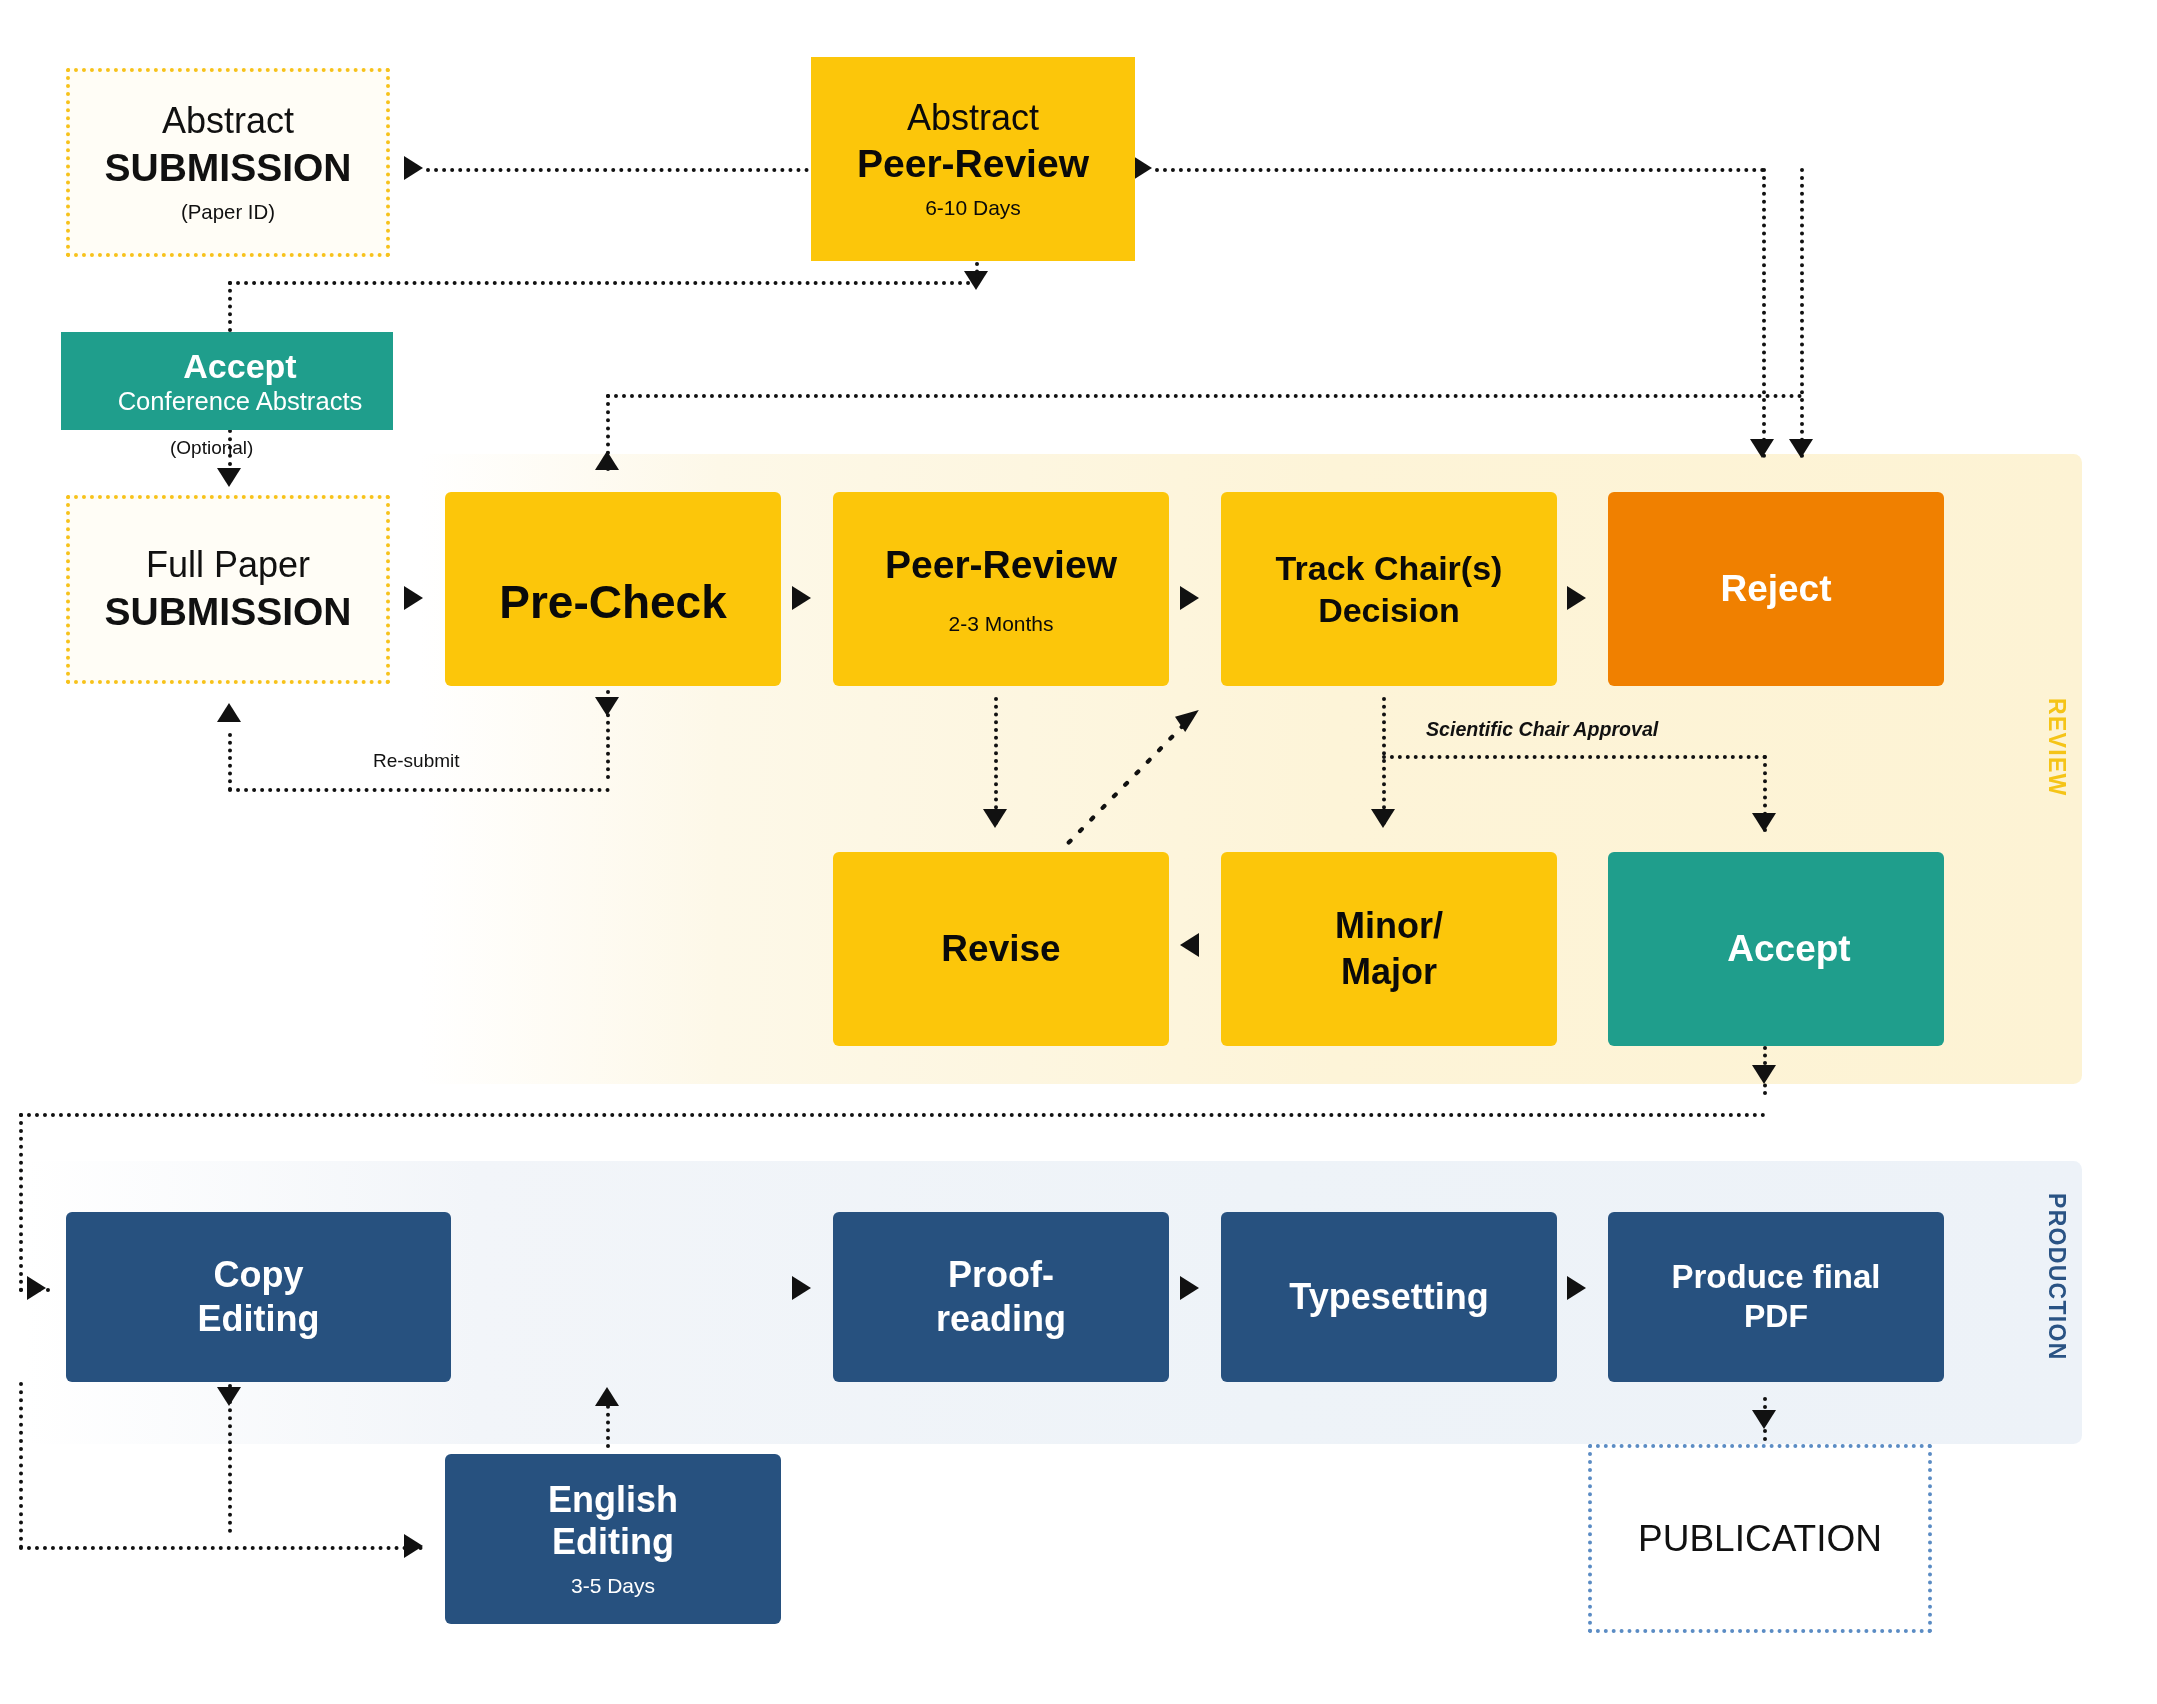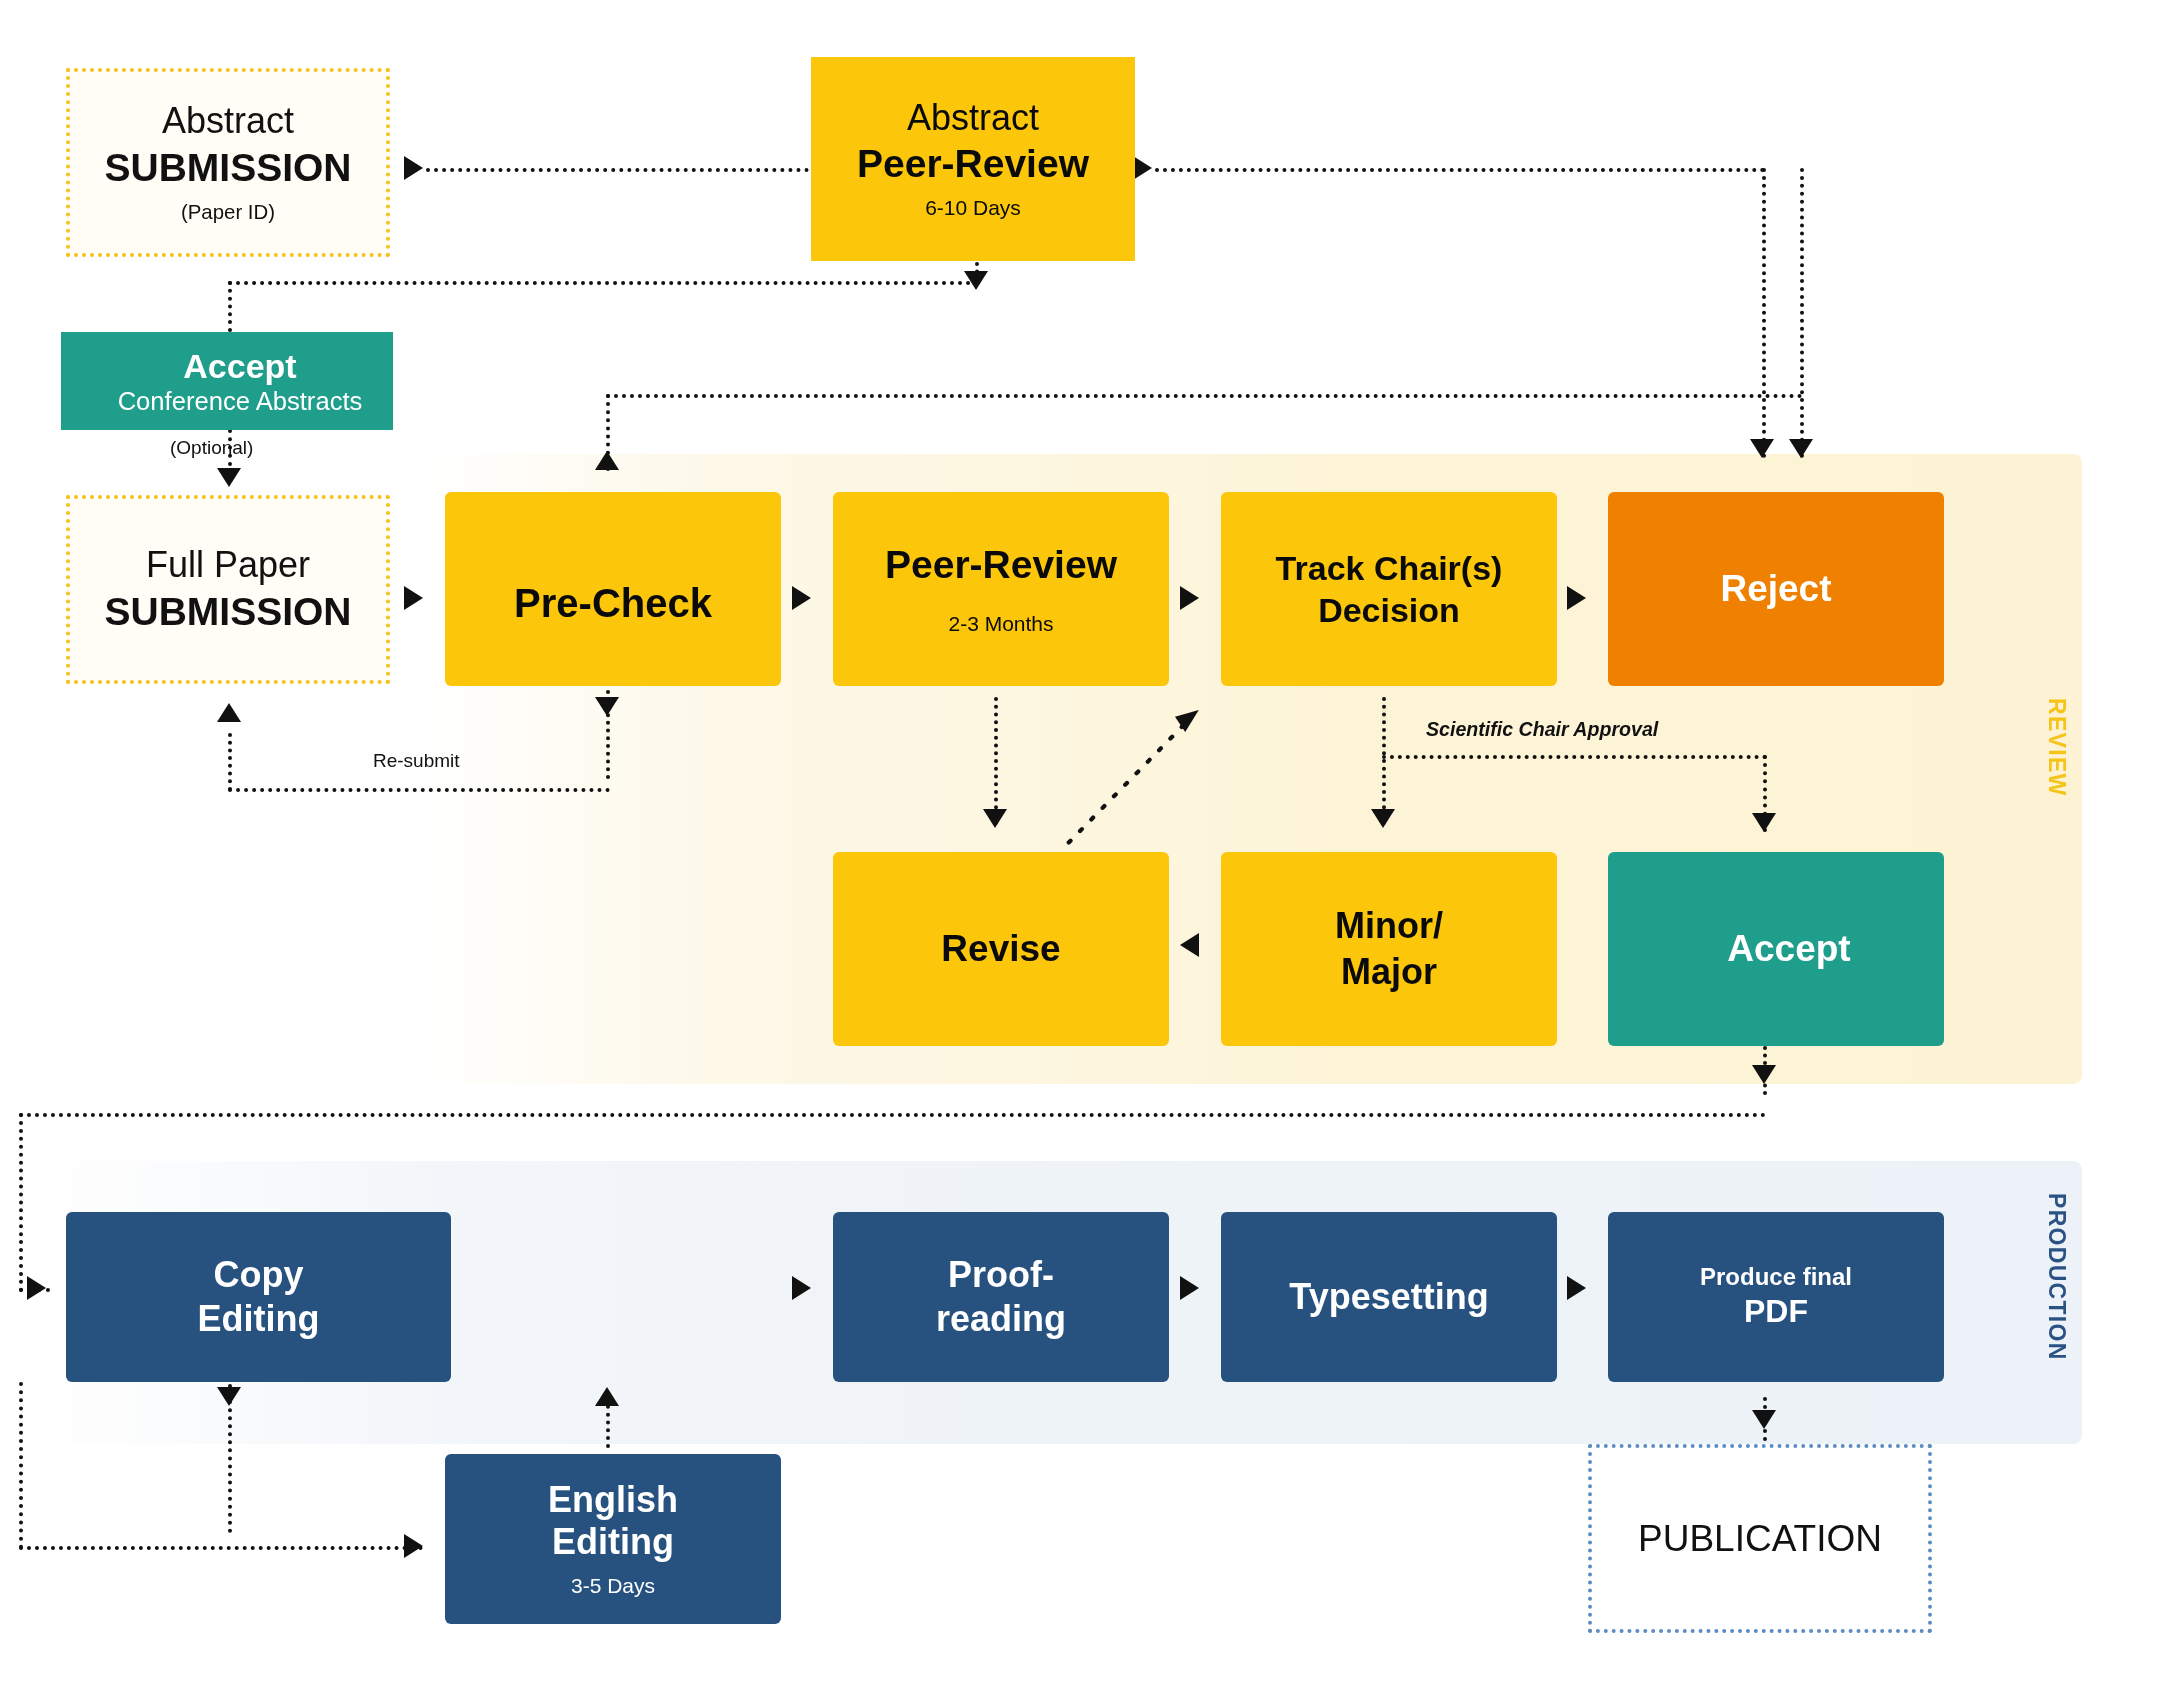--- a/index.html
+++ b/index.html
@@ -192,21 +192,21 @@
     <div class="t1" style="font-size:34px;">Accept</div>
     <div class="t2" style="font-size:25.6px;margin-top:1.7px;">Conference Abstracts</div>
   </div>
 
   <div class="node n-dashed-yellow" style="left:66px;top:495px;width:324px;height:189px;">
     <div class="t2" style="font-size:36px;">Full Paper</div>
     <div class="t1" style="font-size:39px;margin-top:5.1px;">SUBMISSION</div>
   </div>
 
   <div class="node n-yellow" style="left:445px;top:492px;width:336px;height:194px;">
-    <div class="t1" style="font-size:40px;margin-top:28px;">Pre-Check</div>
+    <div class="t1" style="font-size:46px;margin-top:28px;">Pre-Check</div>
   </div>
 
   <div class="node n-yellow" style="left:833px;top:492px;width:336px;height:194px;">
     <div class="t1" style="font-size:39px;">Peer-Review</div>
     <div class="sub" style="font-size:21px;margin-top:25.6px;">2-3 Months</div>
   </div>
 
   <div class="node n-yellow" style="left:1221px;top:492px;width:336px;height:194px;">
     <div class="t1" style="font-size:34px;">Track Chair(s)</div>
     <div class="t1" style="font-size:34px;margin-top:3.4px;">Decision</div>
@@ -238,21 +238,21 @@
   <div class="node n-blue" style="left:833px;top:1212px;width:336px;height:170px;">
     <div class="t1" style="font-size:36px;">Proof-</div>
     <div class="t1" style="font-size:36px;margin-top:3.4px;">reading</div>
   </div>
 
   <div class="node n-blue" style="left:1221px;top:1212px;width:336px;height:170px;">
     <div class="t1" style="font-size:36px;">Typesetting</div>
   </div>
 
   <div class="node n-blue" style="left:1608px;top:1212px;width:336px;height:170px;">
-    <div class="t1" style="font-size:24px;">Produce final</div>
+    <div class="t1" style="font-size:33px;">Produce final</div>
     <div class="t1" style="font-size:32px;margin-top:3.4px;">PDF</div>
   </div>
 
   <div class="node n-blue" style="left:445px;top:1454px;width:336px;height:170px;">
     <div class="t1" style="font-size:36px;">English</div>
     <div class="t1" style="font-size:36px;margin-top:1.7px;">Editing</div>
     <div class="sub" style="font-size:21px;margin-top:12px;">3-5 Days</div>
   </div>
 
   <div class="node n-dashed-blue" style="left:1588px;top:1444px;width:344px;height:189px;">

